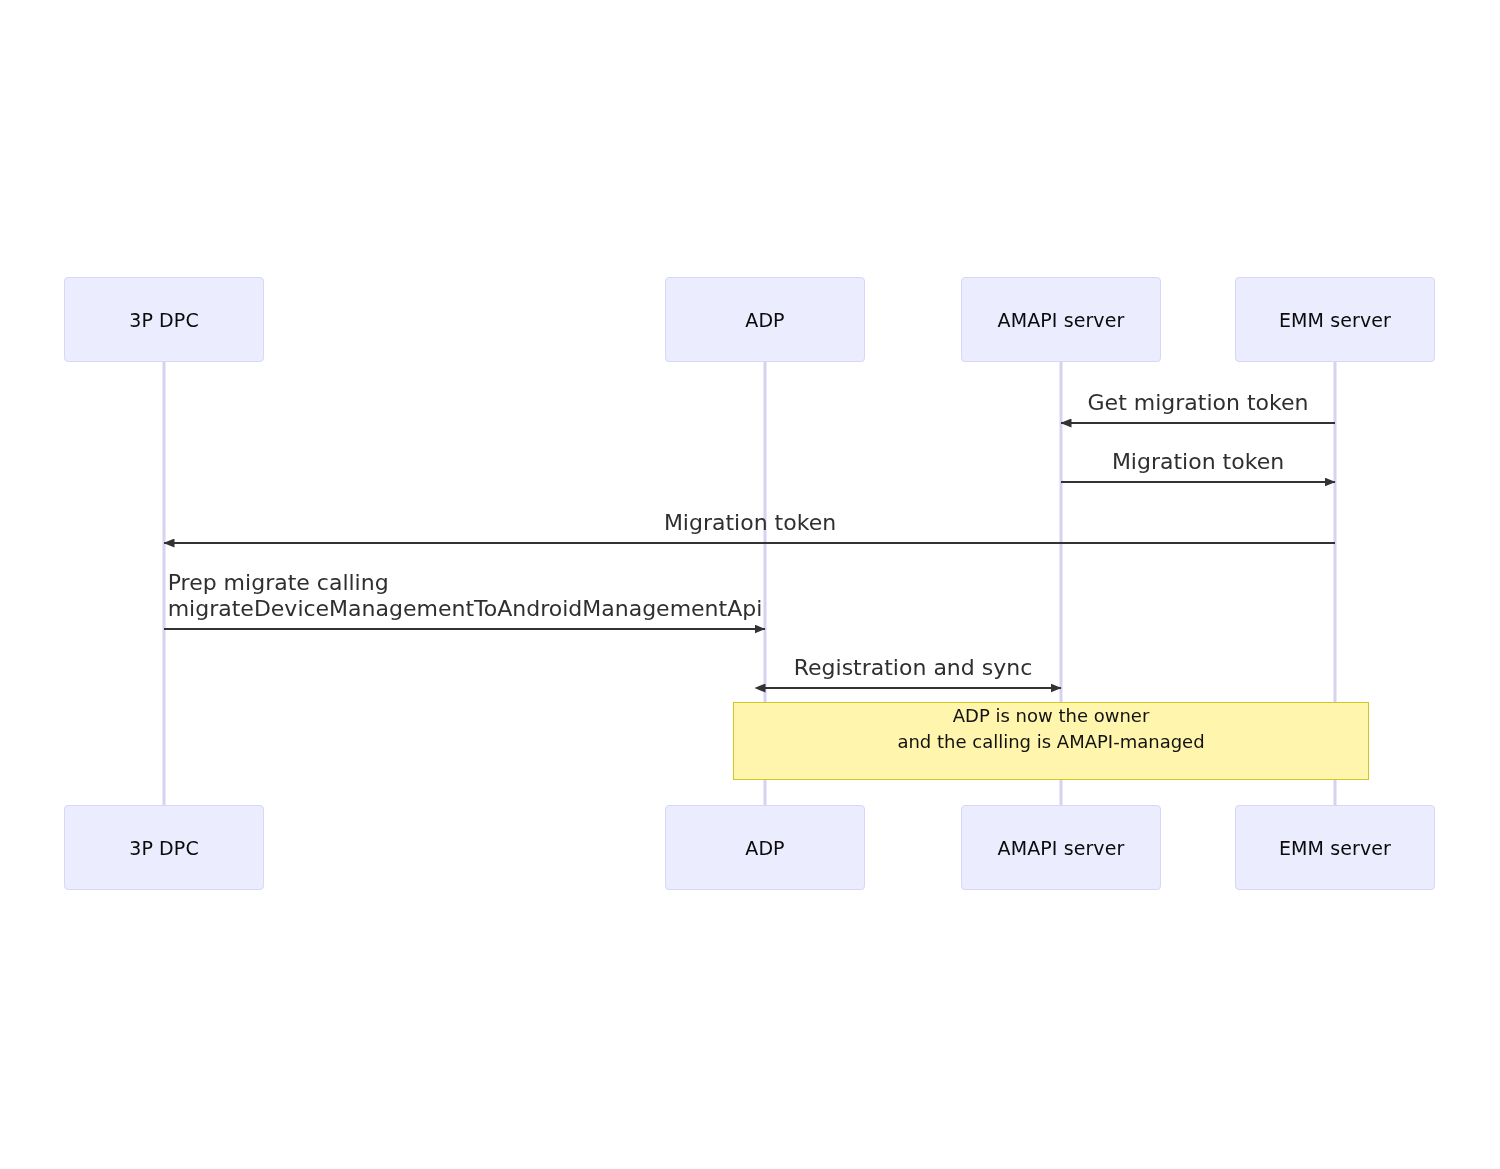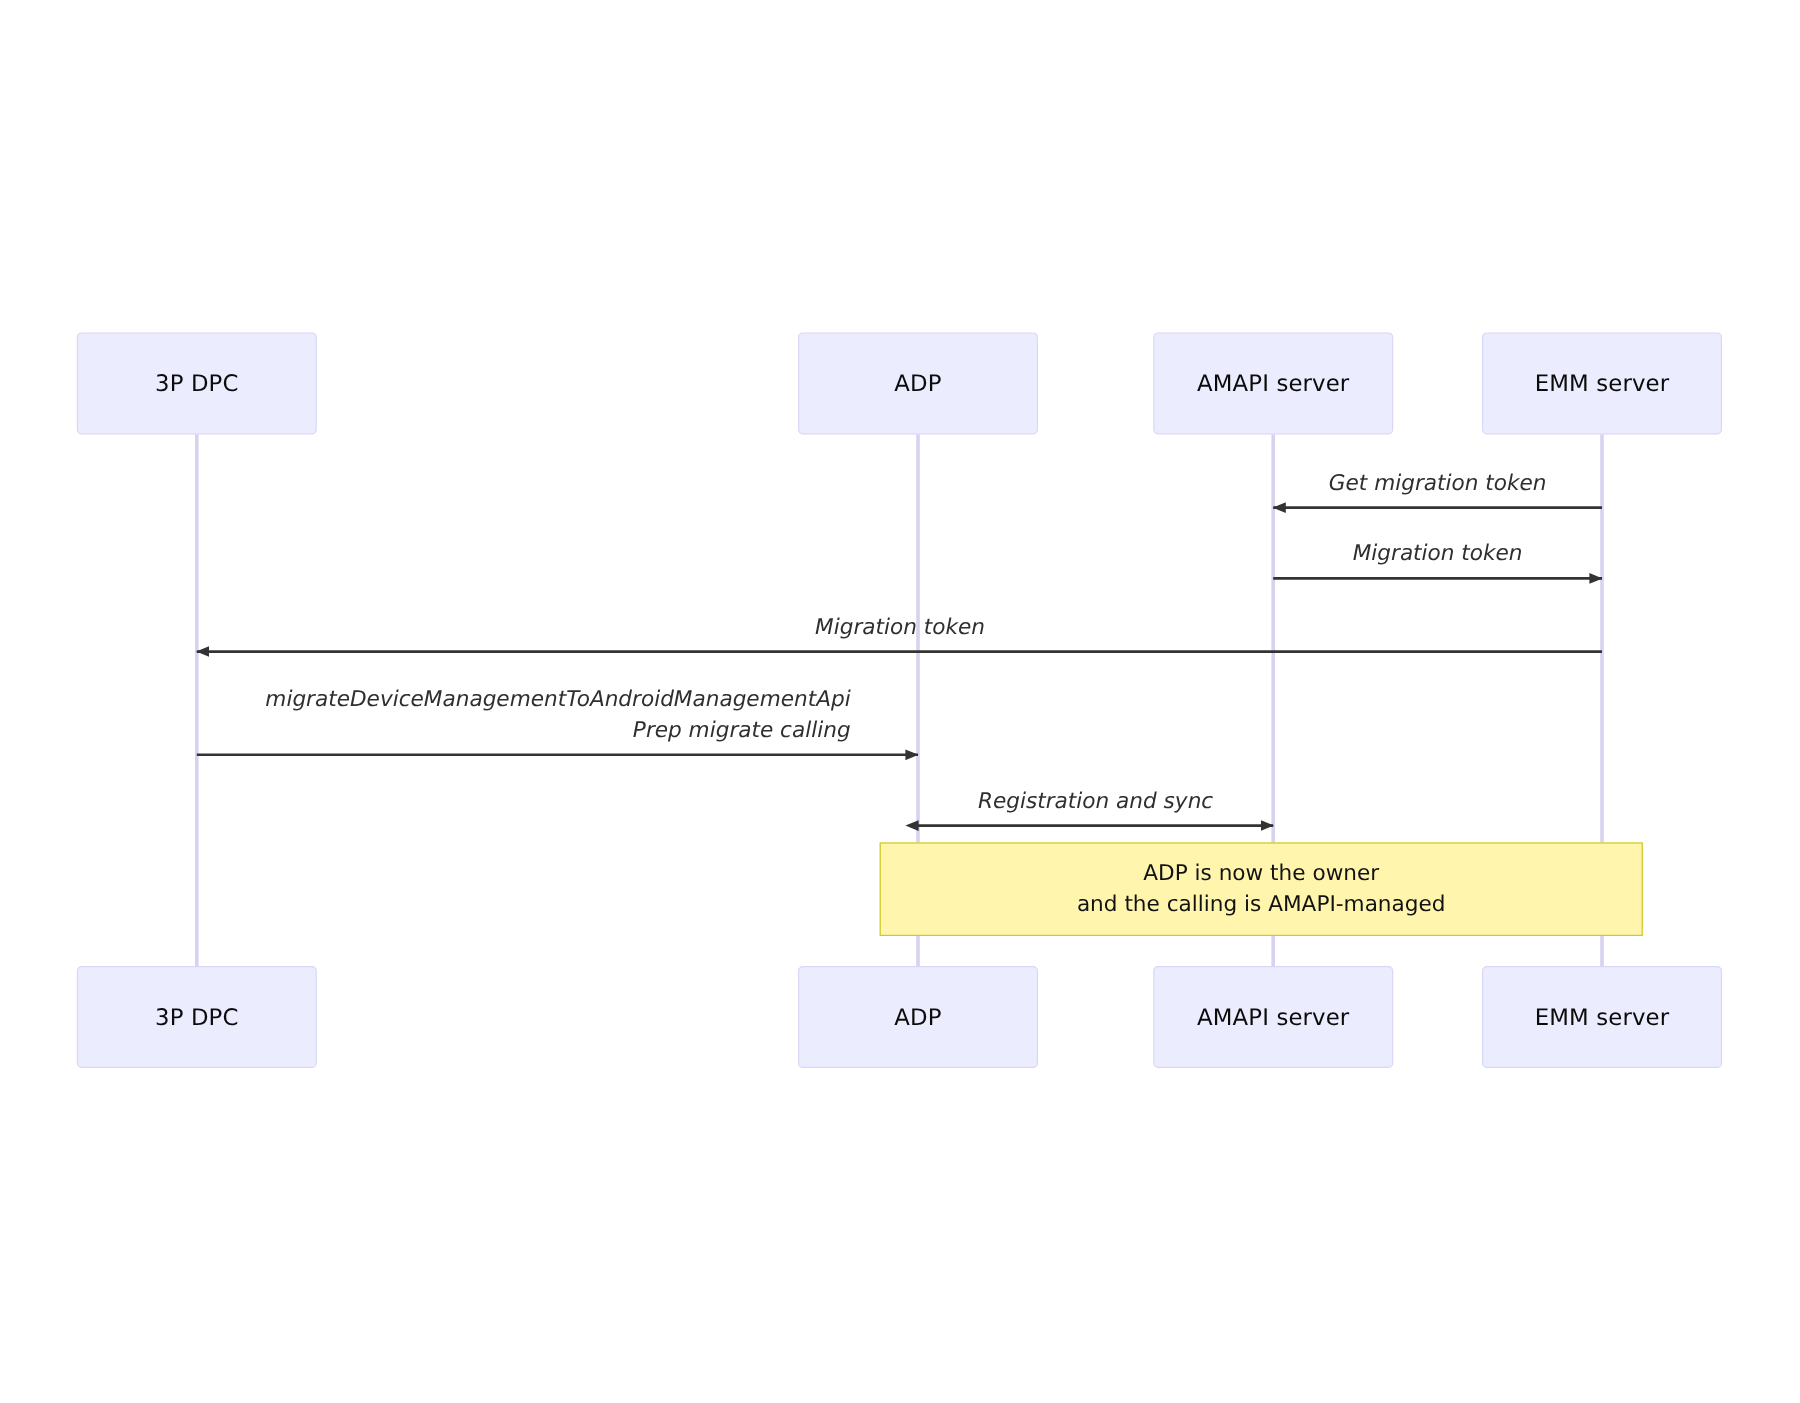--- a/index.html
+++ b/index.html
@@ -43,37 +43,36 @@
     white-space: nowrap;
   }
   .note-box {
     position: absolute;
     box-sizing: border-box;
     background: #fff5ad;
     border: 1px solid #cfc824;
     display: flex;
     flex-direction: column;
     align-items: center;
-    justify-content: center;
+    justify-content: flex-start;
   }
   .note-line {
     font-size: 18px;
     color: #121212;
     line-height: 26px;
     white-space: nowrap;
   }
   .msg-label {
     position: absolute;
-    font-size: 18px;
+    font-size: 22px;
     color: #2f2f2f;
     white-space: nowrap;
     transform: translateX(-50%);
-    text-align: right;
+    text-align: left;
     line-height: 26px;
-    font-style: italic;
   }
 </style>
 </head>
 <body>
 
 <div id="diagram">
 
   <svg class="svg-layer" viewBox="0 0 1500 1169" xmlns="http://www.w3.org/2000/svg">
     <defs>
       <marker id="arrowhead-end" markerWidth="11" markerHeight="9" refX="10.5" refY="4.5" orient="auto" markerUnits="userSpaceOnUse">
@@ -136,21 +135,21 @@
       <div class="msg-label" style="left: 1198px; top: 390px;">
         <div>Get migration token</div>
       </div>
       <div class="msg-label" style="left: 1198px; top: 449px;">
         <div>Migration token</div>
       </div>
       <div class="msg-label" style="left: 750px; top: 510px;">
         <div>Migration token</div>
       </div>
       <div class="msg-label" style="left: 465px; top: 570px;">
+        <div>Prep migrate calling</div>
         <div>migrateDeviceManagementToAndroidManagementApi</div>
-        <div>Prep migrate calling</div>
       </div>
       <div class="msg-label" style="left: 913px; top: 655px;">
         <div>Registration and sync</div>
       </div>
     </div>
 
 </div>
 
 </body></html>

